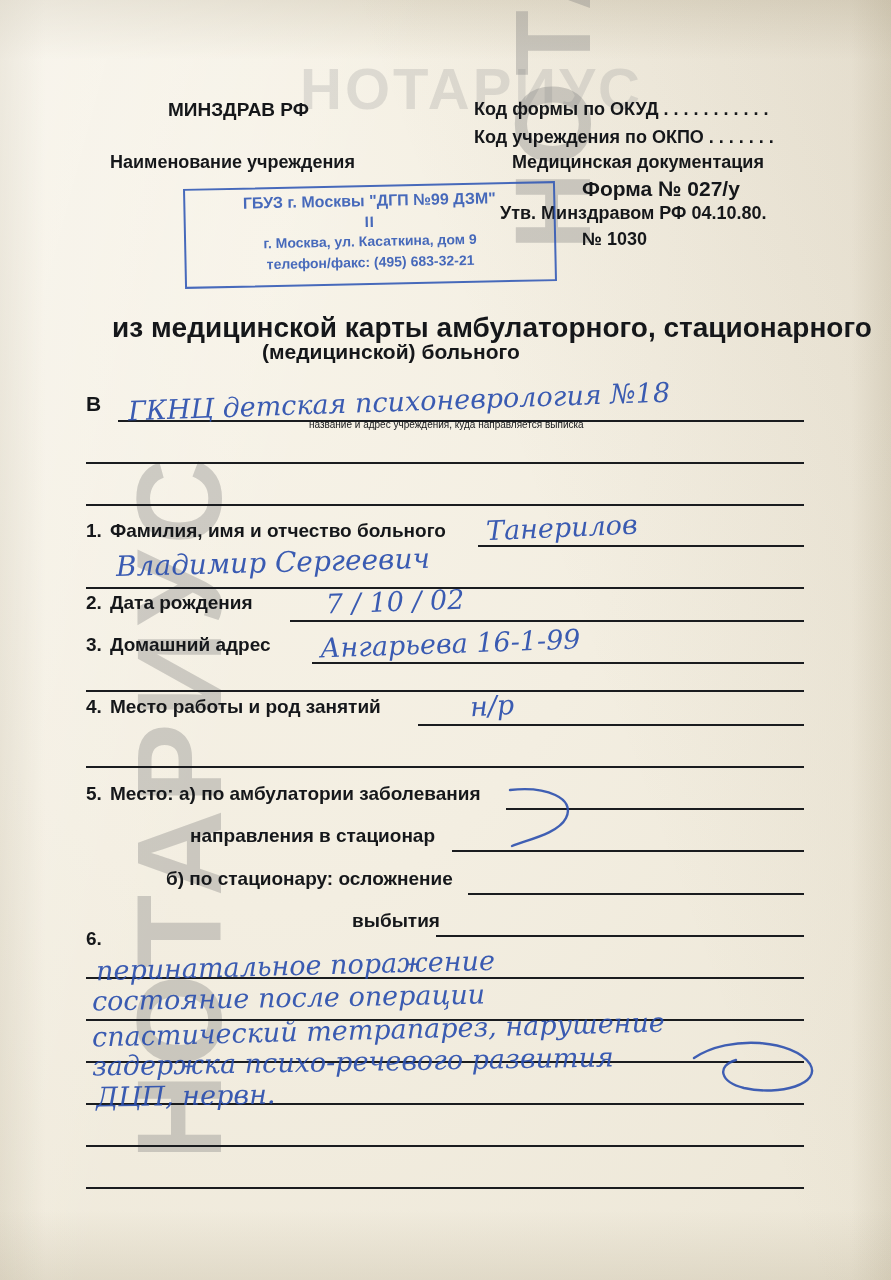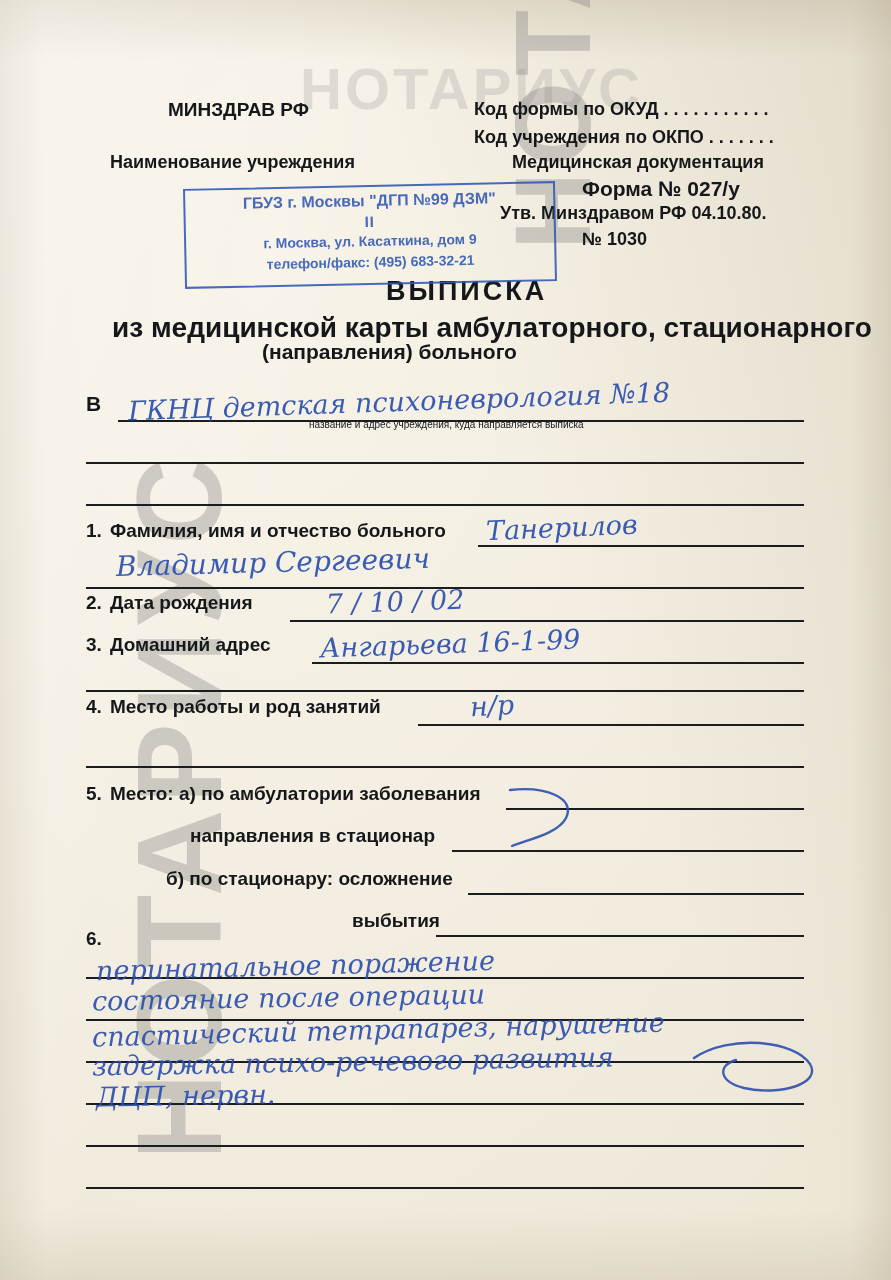--- a/index.html
+++ b/index.html
@@ -186,25 +186,24 @@
     <span class="t" style="left:110px; top:152px; font-size:18px;">Наименование учреждения</span>
 
     <span class="t" style="left:512px; top:152px; font-size:18px;">Медицинская документация</span>
 
     <span class="t" style="left:582px; top:177px; font-size:21px;">Форма № 027/у</span>
 
     <span class="t" style="left:500px; top:203px; font-size:18px;">Утв. Минздравом РФ 04.10.80.</span>
 
     <span class="t" style="left:582px; top:229px; font-size:18px;">№ 1030</span>
 
-    <span class="t" style="left:386px; top:276px; font-size:27px; letter-spacing:3px;">ВЫПИСКА</span>
 
     <span class="t" style="left:112px; top:312px; font-size:28px;">из медицинской карты амбулаторного, стационарного</span>
 
-    <span class="t" style="left:262px; top:340px; font-size:21px;">(направления) больного</span>
+    <span class="t" style="left:262px; top:340px; font-size:21px;">(медицинской) больного</span>
 
     <span class="t" style="left:86px; top:392px; font-size:21px;">В</span>
 
     <span class="t sm" style="left:272px; top:419px; font-size:10px; font-weight:normal;padding-left:37px;">название и адрес учреждения, куда направляется выписка</span>
 
     <span class="t" style="left:86px; top:520px; font-size:19px;">1.</span>
     <span class="t" style="left:110px; top:520px; font-size:19px;">Фамилия, имя и отчество больного</span>
 
     <span class="t" style="left:86px; top:592px; font-size:19px;">2.</span>
     <span class="t" style="left:110px; top:592px; font-size:19px;">Дата рождения</span>

